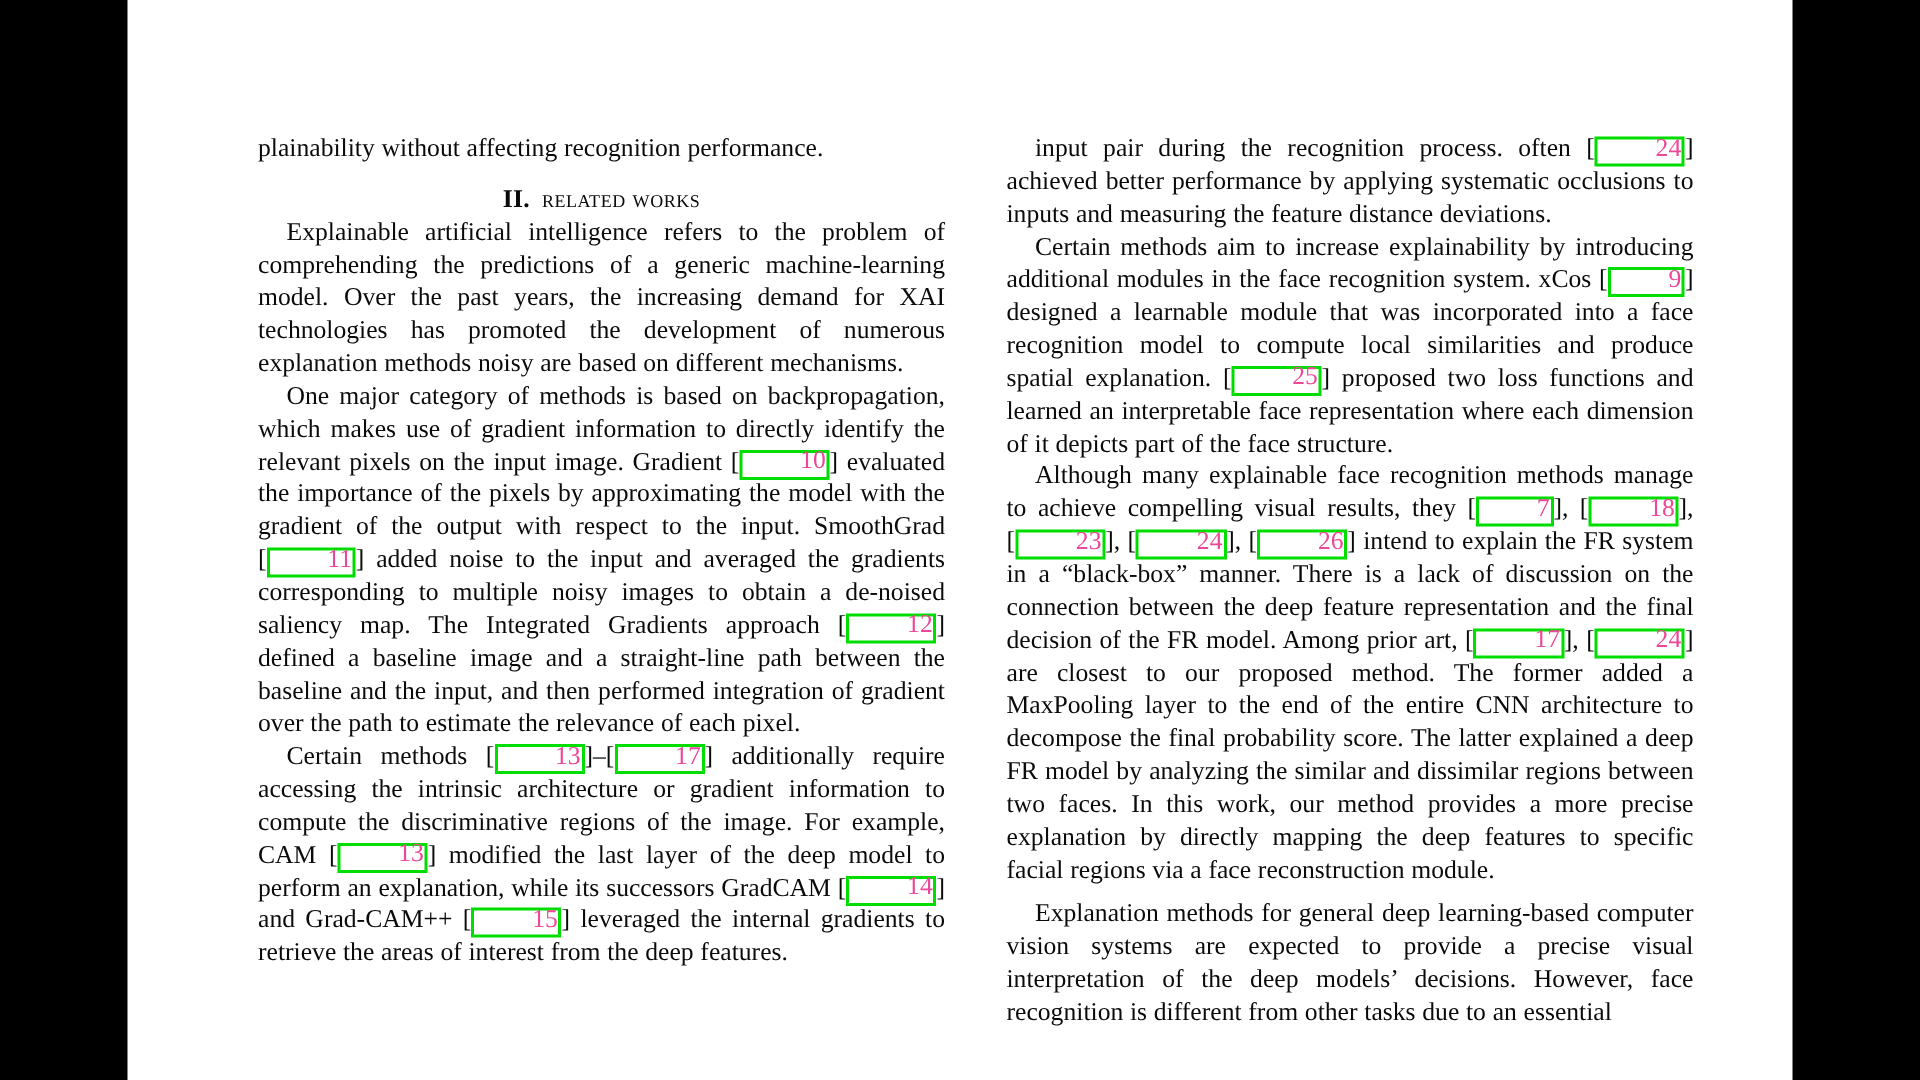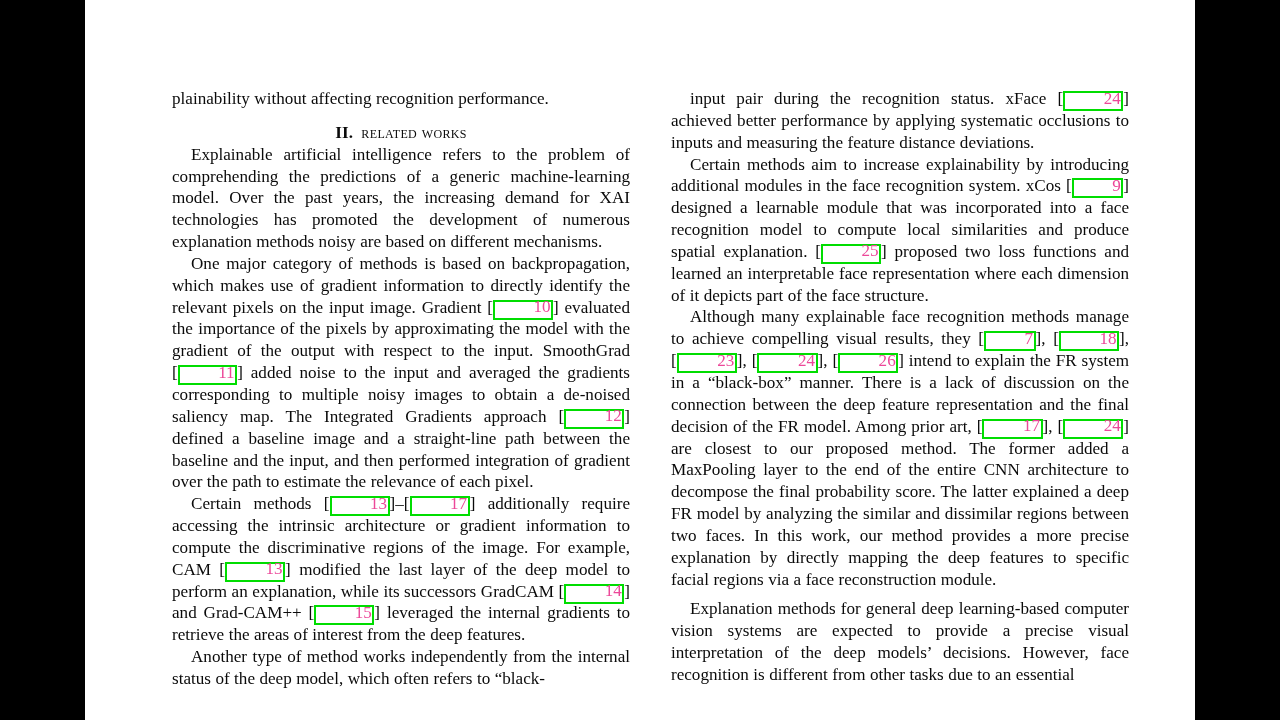--- a/index.html
+++ b/index.html
@@ -169,28 +169,27 @@
 
         <h2 class="sec-head sp-before-sec">
           <span class="numeral">II.</span><span class="gap"></span><span class="title">Related Works</span>
         </h2>
 
 
         <div>
             <p class="body-text indent"><span>Explainable artificial intelligence refers to the problem of comprehending the predictions of a generic machine-learning model. Over the past years, the increasing demand for XAI technologies has promoted the development of numerous explanation methods noisy are based on different mechanisms.</span></p>
             <p class="body-text indent"><span>One major category of methods is based on backpropagation, which makes use of gradient information to directly identify the relevant pixels on the input image. Gradient </span><span class="citegrp"><span class="brk">[</span><span class="cite"><span class="cite-inner">10</span></span><span class="brk">]</span></span><span> evaluated the importance of the pixels by approximating the model with the gradient of the output with respect to the input. SmoothGrad </span><span class="citegrp"><span class="brk">[</span><span class="cite"><span class="cite-inner">11</span></span><span class="brk">]</span></span><span> added noise to the input and averaged the gradients corresponding to multiple noisy images to obtain a de-noised saliency map. The Integrated Gradients approach </span><span class="citegrp"><span class="brk">[</span><span class="cite"><span class="cite-inner">12</span></span><span class="brk">]</span></span><span> defined a baseline image and a straight-line path between the baseline and the input, and then performed integration of gradient over the path to estimate the relevance of each pixel.</span></p>
             <p class="body-text indent"><span>Certain methods </span><span class="citegrp"><span class="brk">[</span><span class="cite"><span class="cite-inner">13</span></span><span class="brk">]</span></span><span>–</span><span class="citegrp"><span class="brk">[</span><span class="cite"><span class="cite-inner">17</span></span><span class="brk">]</span></span><span> additionally require accessing the intrinsic architecture or gradient information to compute the discriminative regions of the image. For example, CAM </span><span class="citegrp"><span class="brk">[</span><span class="cite"><span class="cite-inner">13</span></span><span class="brk">]</span></span><span> modified the last layer of the deep model to perform an explanation, while its successors GradCAM </span><span class="citegrp"><span class="brk">[</span><span class="cite"><span class="cite-inner">14</span></span><span class="brk">]</span></span><span> and Grad-CAM++ </span><span class="citegrp"><span class="brk">[</span><span class="cite"><span class="cite-inner">15</span></span><span class="brk">]</span></span><span> leveraged the internal gradients to retrieve the areas of interest from the deep features.</span></p>
-            <p class="body-text indent"><span>Another type of method works independently from the internal status of the deep model, which often refers to “black-</span></p>
           </div>
       </div>
 
       <div class="column right">
 
         <div>
-            <p class="body-text indent"><span>input pair during the recognition status. xFace </span><span class="citegrp"><span class="brk">[</span><span class="cite"><span class="cite-inner">24</span></span><span class="brk">]</span></span><span> achieved better performance by applying systematic occlusions to inputs and measuring the feature distance deviations.</span></p>
+            <p class="body-text indent"><span>input pair during the recognition process. often </span><span class="citegrp"><span class="brk">[</span><span class="cite"><span class="cite-inner">24</span></span><span class="brk">]</span></span><span> achieved better performance by applying systematic occlusions to inputs and measuring the feature distance deviations.</span></p>
             <p class="body-text indent"><span>Certain methods aim to increase explainability by introducing additional modules in the face recognition system. xCos </span><span class="citegrp"><span class="brk">[</span><span class="cite"><span class="cite-inner">9</span></span><span class="brk">]</span></span><span> designed a learnable module that was incorporated into a face recognition model to compute local similarities and produce spatial explanation. </span><span class="citegrp"><span class="brk">[</span><span class="cite"><span class="cite-inner">25</span></span><span class="brk">]</span></span><span> proposed two loss functions and learned an interpretable face representation where each dimension of it depicts part of the face structure.</span></p>
             <p class="body-text indent"><span>Although many explainable face recognition methods manage to achieve compelling visual results, they </span><span class="citegrp"><span class="brk">[</span><span class="cite"><span class="cite-inner">7</span></span><span class="brk">]</span></span><span>, </span><span class="citegrp"><span class="brk">[</span><span class="cite"><span class="cite-inner">18</span></span><span class="brk">]</span></span><span>, </span><span class="citegrp"><span class="brk">[</span><span class="cite"><span class="cite-inner">23</span></span><span class="brk">]</span></span><span>, </span><span class="citegrp"><span class="brk">[</span><span class="cite"><span class="cite-inner">24</span></span><span class="brk">]</span></span><span>, </span><span class="citegrp"><span class="brk">[</span><span class="cite"><span class="cite-inner">26</span></span><span class="brk">]</span></span><span> intend to explain the FR system in a “black-box” manner. There is a lack of discussion on the connection between the deep feature representation and the final decision of the FR model. Among prior art, </span><span class="citegrp"><span class="brk">[</span><span class="cite"><span class="cite-inner">17</span></span><span class="brk">]</span></span><span>, </span><span class="citegrp"><span class="brk">[</span><span class="cite"><span class="cite-inner">24</span></span><span class="brk">]</span></span><span> are closest to our proposed method. The former added a MaxPooling layer to the end of the entire CNN architecture to decompose the final probability score. The latter explained a deep FR model by analyzing the similar and dissimilar regions between two faces. In this work, our method provides a more precise explanation by directly mapping the deep features to specific facial regions via a face reconstruction module.</span></p>
           </div>
 
 
         <div class="sp-after-sec">
             <p class="body-text indent"><span>Explanation methods for general deep learning-based computer vision systems are expected to provide a precise visual interpretation of the deep models’ decisions. However, face recognition is different from other tasks due to an essential</span></p>
           </div>
       </div>
 

